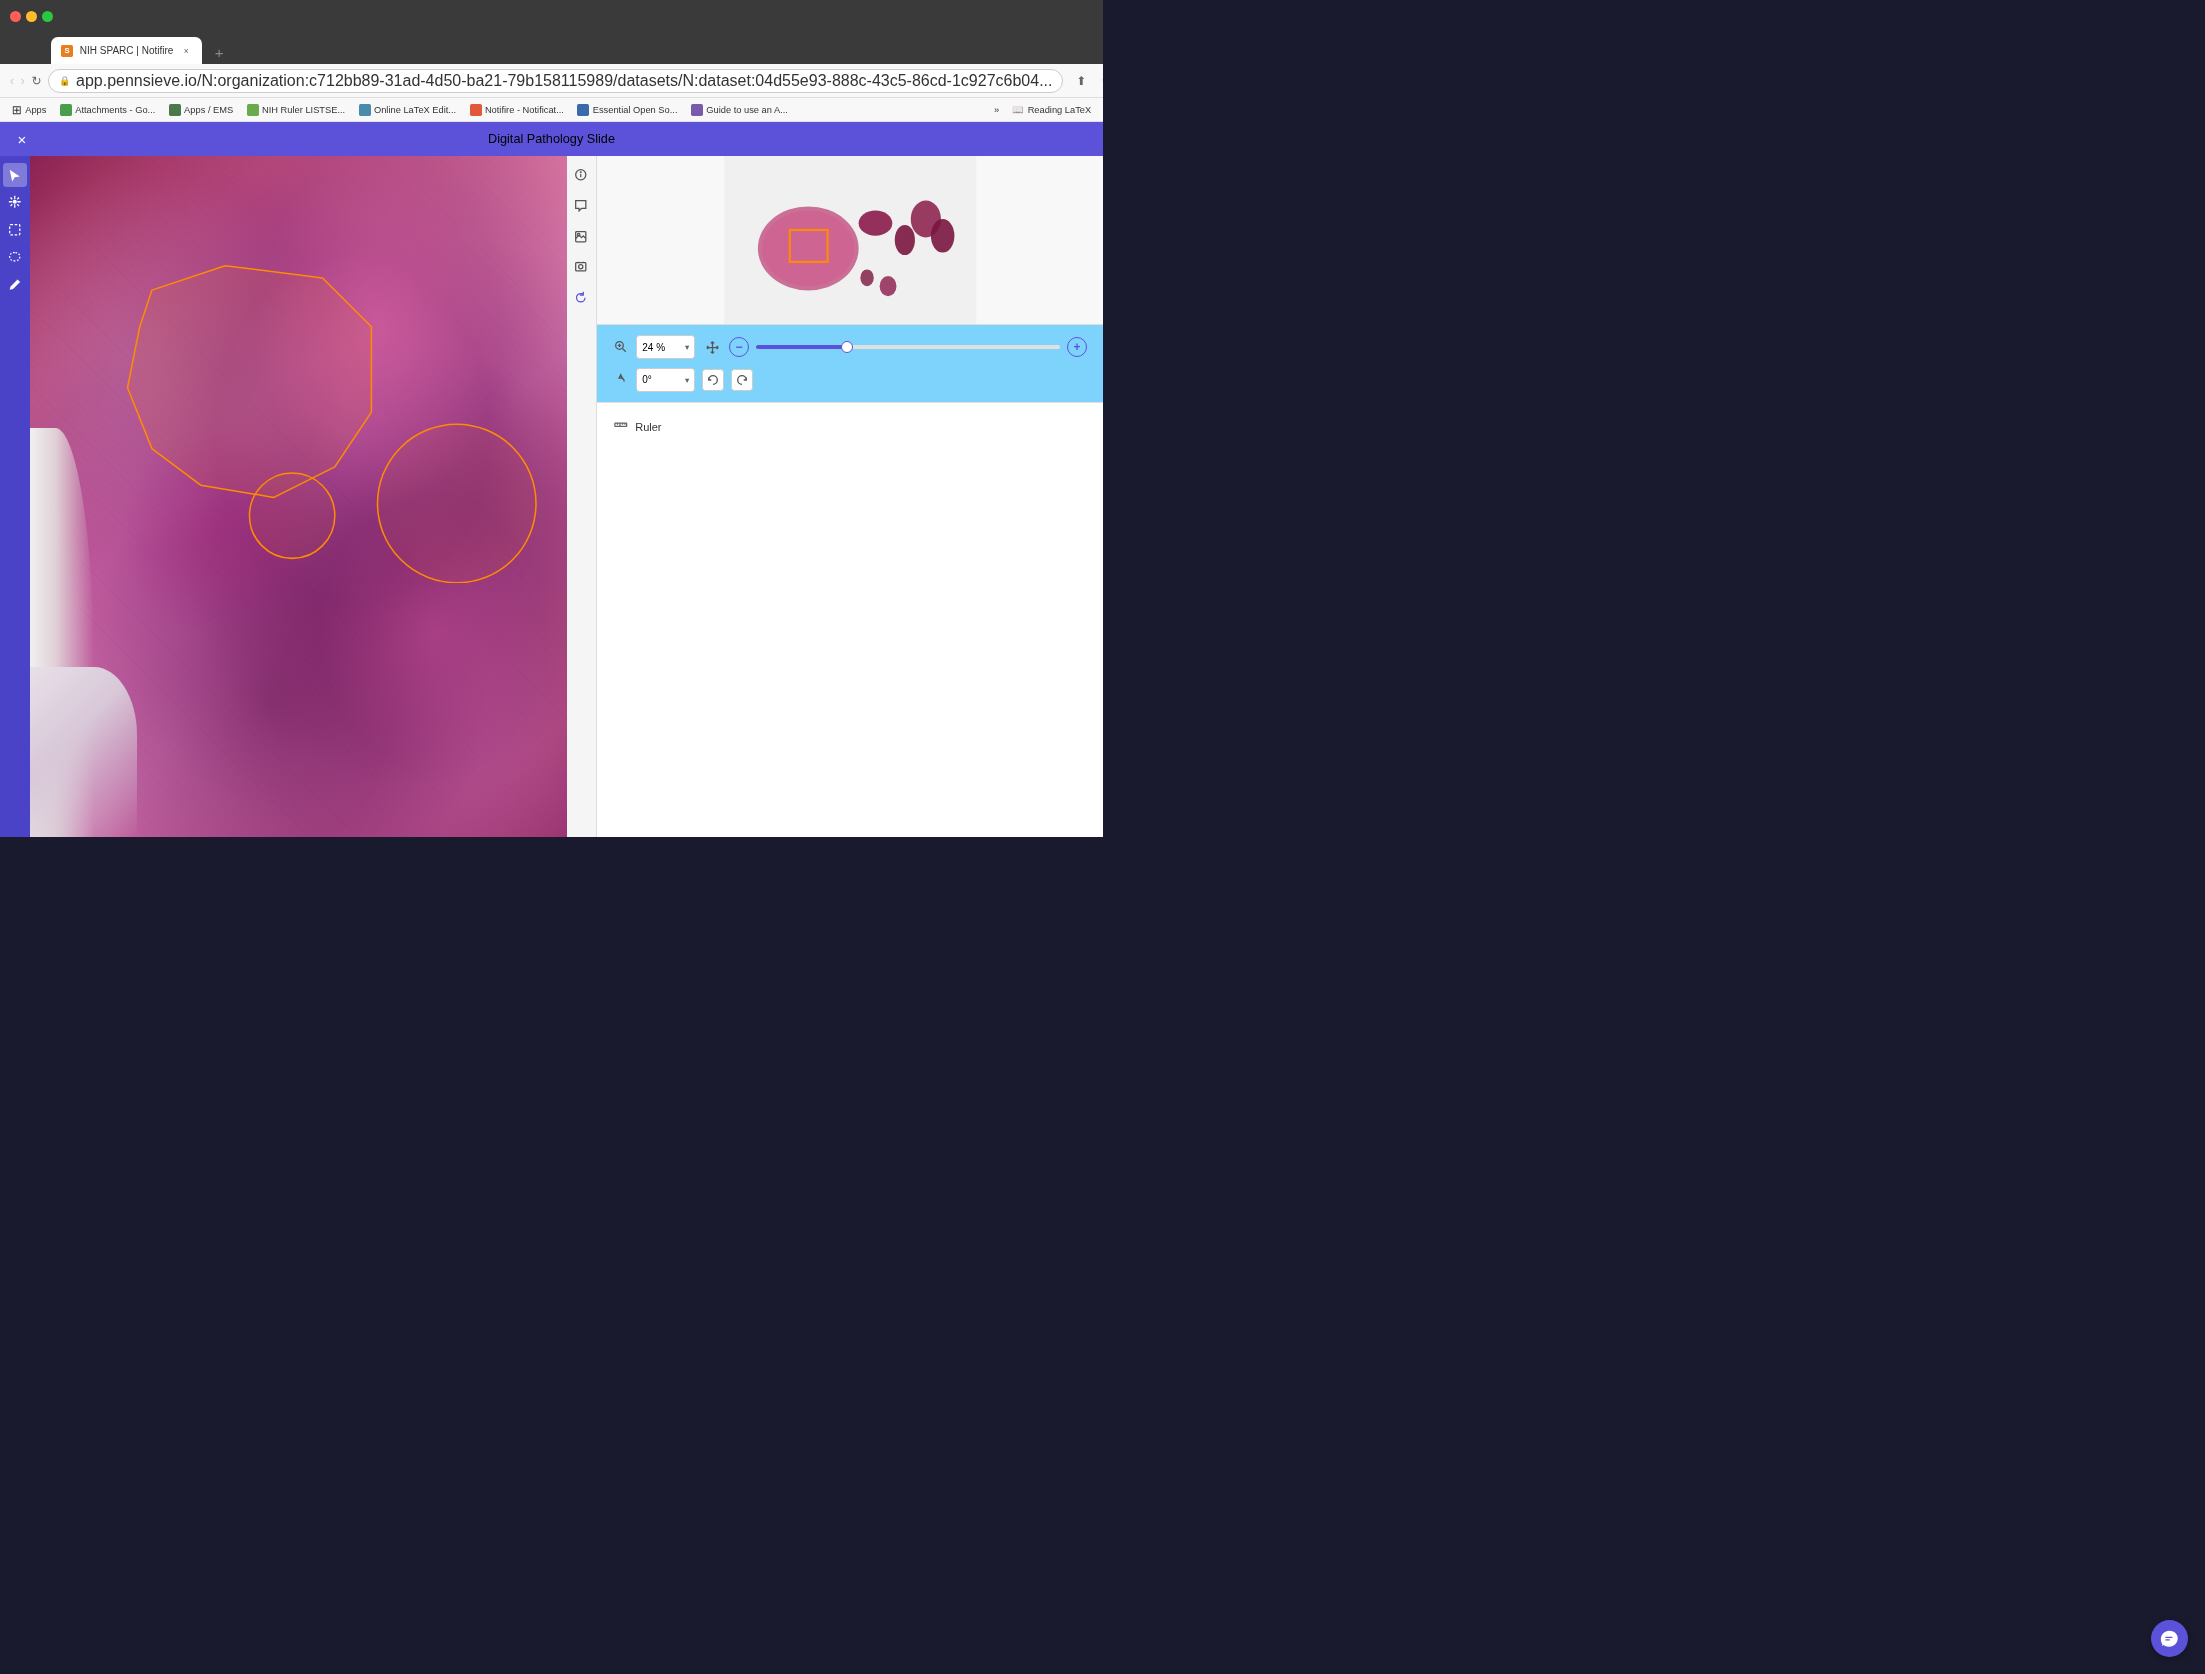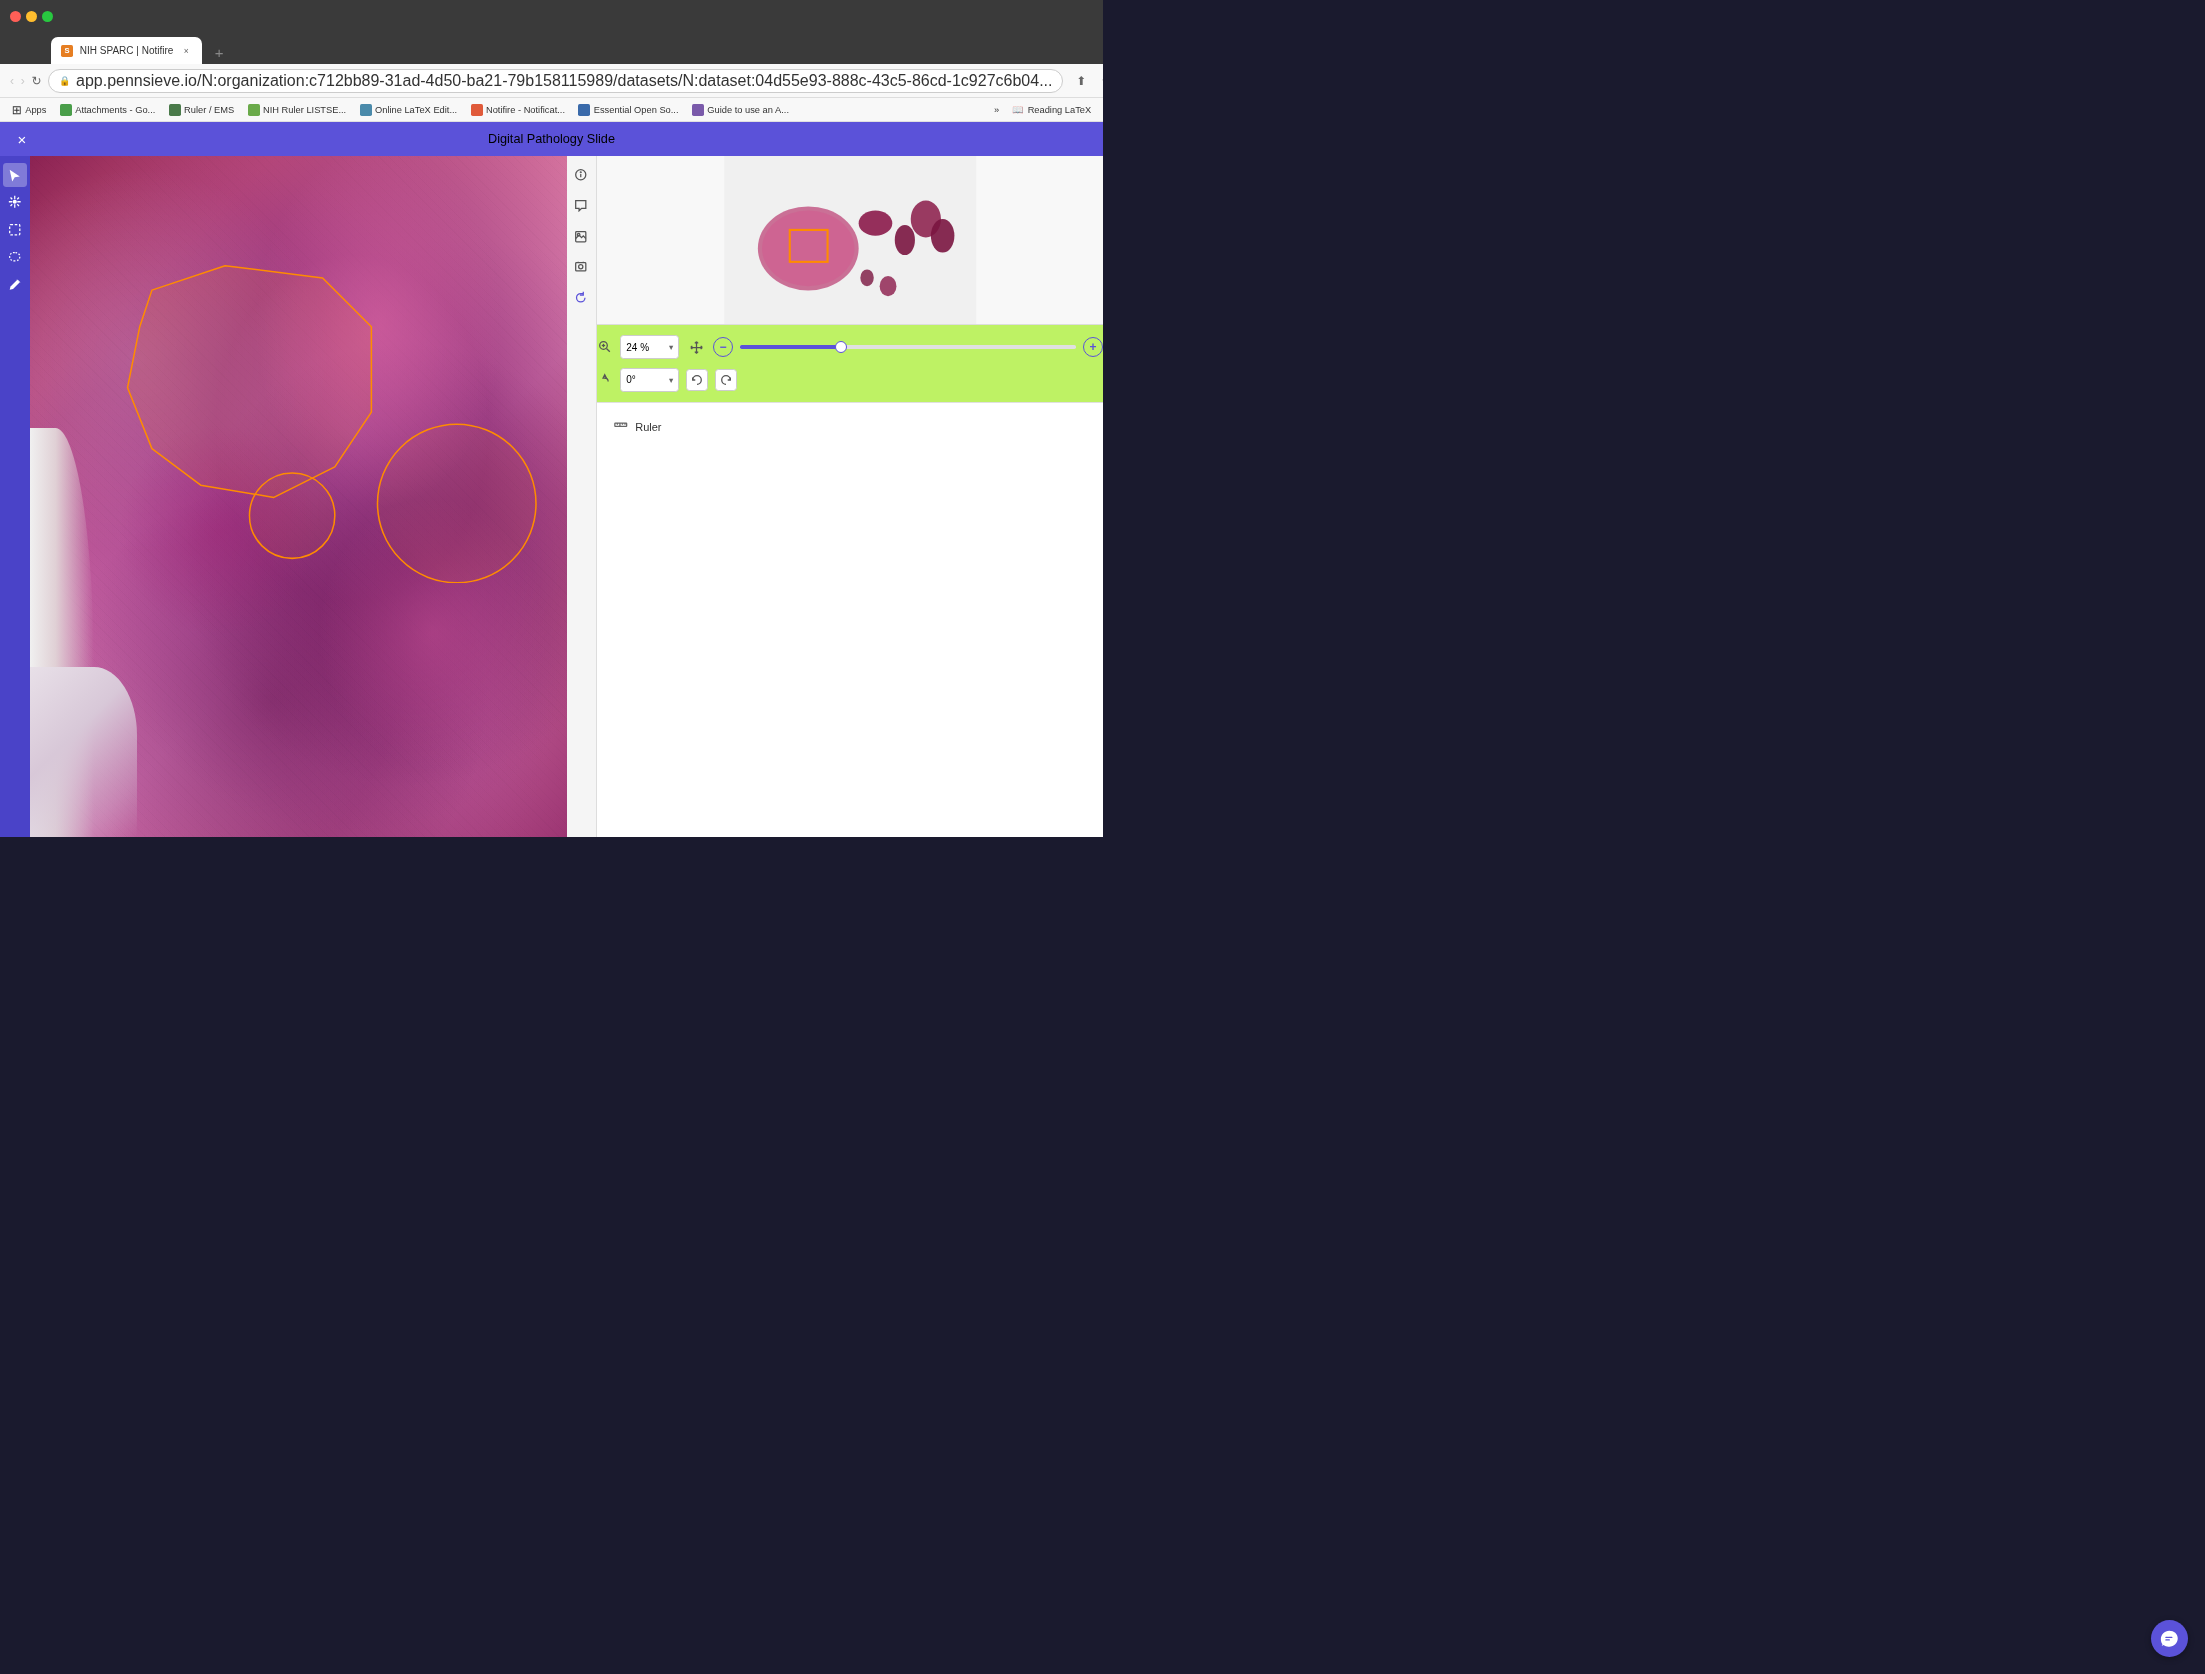--- a/index.html
+++ b/index.html
@@ -84,21 +84,21 @@
     .panel-tool-btn.active { color: #5b52d9; }
 
     .right-content { flex: 1; display: flex; flex-direction: column; }
     
     .thumbnail-area { height: 169px; background: #fff; border-bottom: 0.8px solid #ddd; position: relative; overflow: hidden; }
     .thumbnail-bg {
       width: 100%; height: 100%;
       background: #f8f8f8;
     }
     
-    .controls-area { padding: 10px 0; border-bottom: 0.8px solid #e0e0e0; background: #bef264; }
+    .controls-area { padding: 10px 16px; border-bottom: 0.8px solid #e0e0e0; background: #7dd3fc; }
     .control-row { display: flex; align-items: center; gap: 6.8px; margin-bottom: 8.5px; }
     .control-row:last-child { margin-bottom: 0; }
     .control-icon { width: 17px; height: 17px; display: flex; align-items: center; justify-content: center; color: #555; font-size: 12px; flex-shrink: 0; }
     .zoom-select { border: 0.8px solid #ccc; border-radius: 3.4px; padding: 2.5px 5px; font-size: 10px; background: white; cursor: pointer; display: flex; align-items: center; gap: 3.4px; min-width: 59px; height: 24px; }
     .move-icon { width: 20px; height: 20px; display: flex; align-items: center; justify-content: center; color: #555; font-size: 13.5px; cursor: pointer; }
     .zoom-out-btn, .zoom-in-btn { width: 20px; height: 20px; border-radius: 50%; border: 1.7px solid #5b52d9; display: flex; align-items: center; justify-content: center; cursor: pointer; color: #5b52d9; background: none; font-size: 12px; font-weight: bold; }
     .zoom-slider { flex: 1; height: 3.4px; background: #e0e0e0; border-radius: 1.7px; position: relative; }
     .zoom-slider-fill { width: 30%; height: 100%; background: #5b52d9; border-radius: 1.7px; }
     .zoom-slider-thumb { width: 12px; height: 12px; border-radius: 50%; background: white; border: 1.7px solid #5b52d9; position: absolute; top: -4.2px; left: 30%; transform: translateX(-50%); cursor: pointer; }
     
@@ -166,21 +166,21 @@
     <div class="bookmark-item">
       <span style="font-size:12px;">⊞</span>
       <span>Apps</span>
     </div>
     <div class="bookmark-item">
       <div class="bookmark-favicon bf-attachments"></div>
       <span>Attachments - Go...</span>
     </div>
     <div class="bookmark-item">
       <div class="bookmark-favicon bf-home"></div>
-      <span>Ruler / EMS</span>
+      <span>Apps / EMS</span>
     </div>
     <div class="bookmark-item">
       <div class="bookmark-favicon bf-nih"></div>
       <span>NIH Ruler LISTSE...</span>
     </div>
     <div class="bookmark-item">
       <div class="bookmark-favicon bf-latex"></div>
       <span>Online LaTeX Edit...</span>
     </div>
     <div class="bookmark-item">

